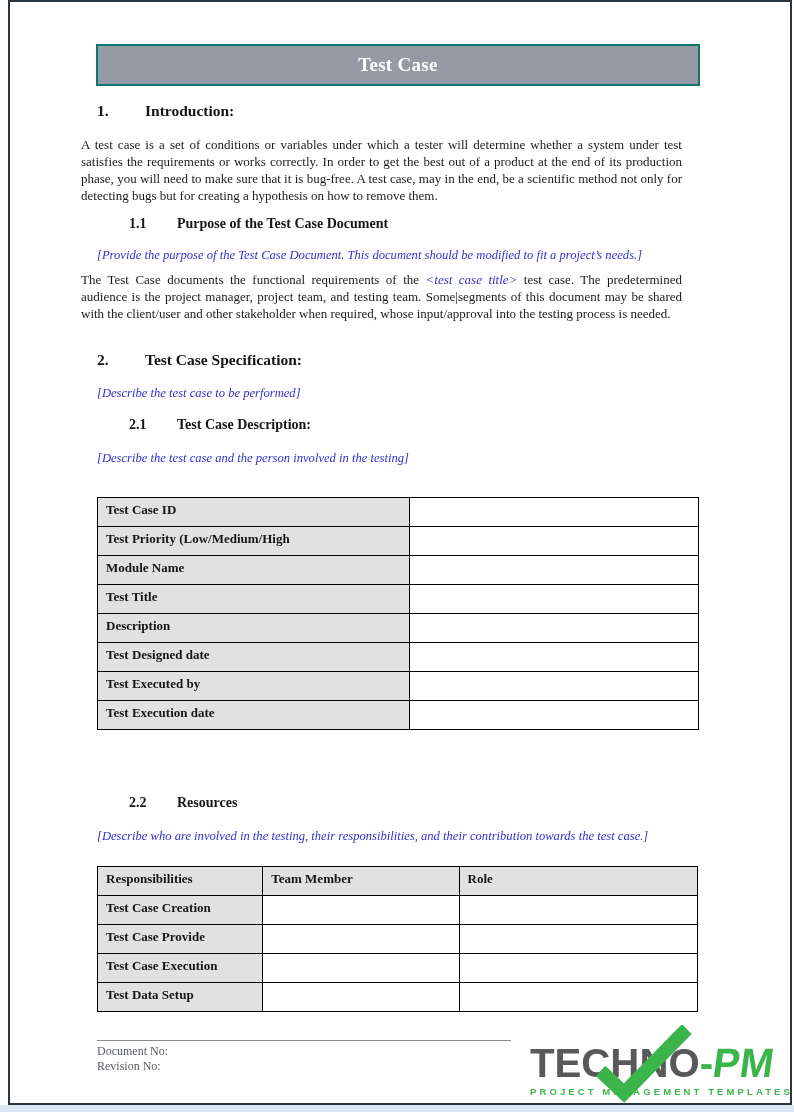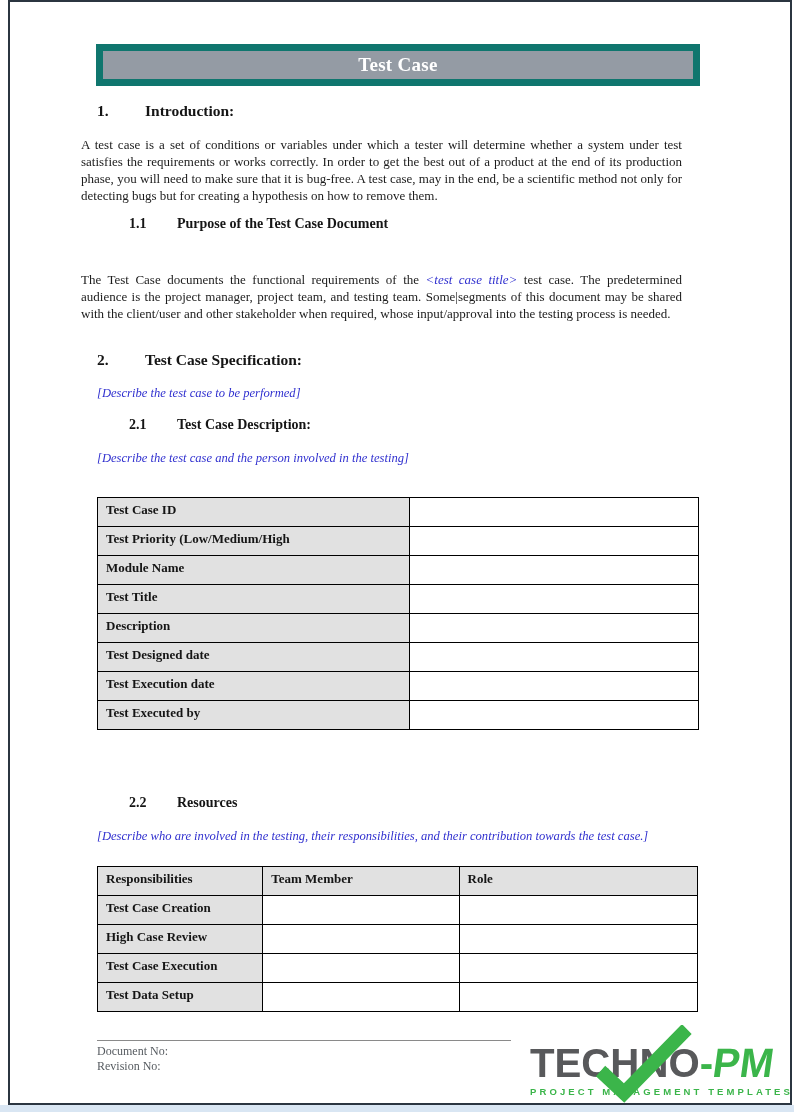--- a/index.html
+++ b/index.html
@@ -15,21 +15,21 @@
     border:2px solid #2b3540;box-sizing:border-box;background:#ffffff;
   }
   .bottom-strip{
     position:absolute;left:0;top:1105px;width:794px;height:7px;
     background:#d9e6f3;
   }
   .abs{position:absolute;}
   .title-bar{
     left:96px;top:44px;width:604px;height:42px;
     background:var(--title-bar-bg,#949ba4);
-    border:7px solid #0f766e;box-sizing:border-box;
+    border:2px solid #0f766e;box-sizing:border-box;
     display:flex;align-items:center;justify-content:center;
   }
   .title-bar .title-text{
     color:#ffffff;font-weight:bold;font-size:19px;letter-spacing:.3px;
   }
   .h1{left:97px;top:0;width:601px;font-weight:bold;font-size:15.5px;color:#151515;display:flex;}
   .h2{left:97px;top:0;width:601px;font-weight:bold;font-size:14px;color:#151515;display:flex;margin-left:32px;}
   .hnum{width:48px;flex:0 0 48px;}
   .para{
     left:81px;width:601px;font-size:13px;line-height:17px;color:#1b1b1b;
@@ -89,20 +89,21 @@
     <span>Introduction:</span>
   </div>
 
   <div class="abs para" style="top:136px;">A test case is a set of conditions or variables under which a tester will determine whether a system under test satisfies the requirements or works correctly. In order to get the best out of a product at the end of its production phase, you will need to make sure that it is bug-free. A test case, may in the end, be a scientific method not only for detecting bugs but for creating a hypothesis on how to remove them.</div>
 
   <div class="abs h2" style="top:216px;">
     <span class="hnum">1.1</span>
     <span>Purpose of the Test Case Document</span>
   </div>
 
+  <div class="abs blue-line" style="top:248px;">[Provide the purpose of the Test Case Document. This document should be modified to fit a project’s needs.]</div>
 
   <div class="abs para" style="top:271px;"><span>The Test Case documents the functional requirements of the </span><span class="inline-blue">&lt;test case title&gt;</span><span> test case. The predetermined audience is the project manager, project team, and testing team. Some|segments of this document may be shared with the client/user and other stakeholder when required, whose input/approval into the testing process is needed.</span></div>
 
   <div class="abs h1" style="top:351px;">
     <span class="hnum">2.</span>
     <span>Test Case Specification:</span>
   </div>
 
   <div class="abs blue-line" style="top:386px;">[Describe the test case to be performed]</div>
 
@@ -137,25 +138,25 @@
     </tr>
     <tr>
       <td class="lbl">Description</td>
       <td class="val"></td>
     </tr>
     <tr>
       <td class="lbl">Test Designed date</td>
       <td class="val"></td>
     </tr>
     <tr>
+      <td class="lbl">Test Executed by</td>
+      <td class="val"></td>
+    </tr>
+    <tr>
       <td class="lbl">Test Execution date</td>
-      <td class="val"></td>
-    </tr>
-    <tr>
-      <td class="lbl">Test Executed by</td>
       <td class="val"></td>
     </tr>
   </tbody>
     </table>
 
   <div class="abs h2" style="top:795px;">
     <span class="hnum">2.2</span>
     <span>Resources</span>
   </div>
 
@@ -172,21 +173,21 @@
       <th class="hdr">Responsibilities</th>
       <th class="hdr">Team Member</th>
       <th class="hdr">Role</th>
     </tr>
     <tr>
       <td class="lbl">Test Case Creation</td>
       <td class="val"></td>
       <td class="val"></td>
     </tr>
     <tr>
-      <td class="lbl">High Case Review</td>
+      <td class="lbl">Test Case Provide</td>
       <td class="val"></td>
       <td class="val"></td>
     </tr>
     <tr>
       <td class="lbl">Test Case Execution</td>
       <td class="val"></td>
       <td class="val"></td>
     </tr>
     <tr>
       <td class="lbl">Test Data Setup</td>

